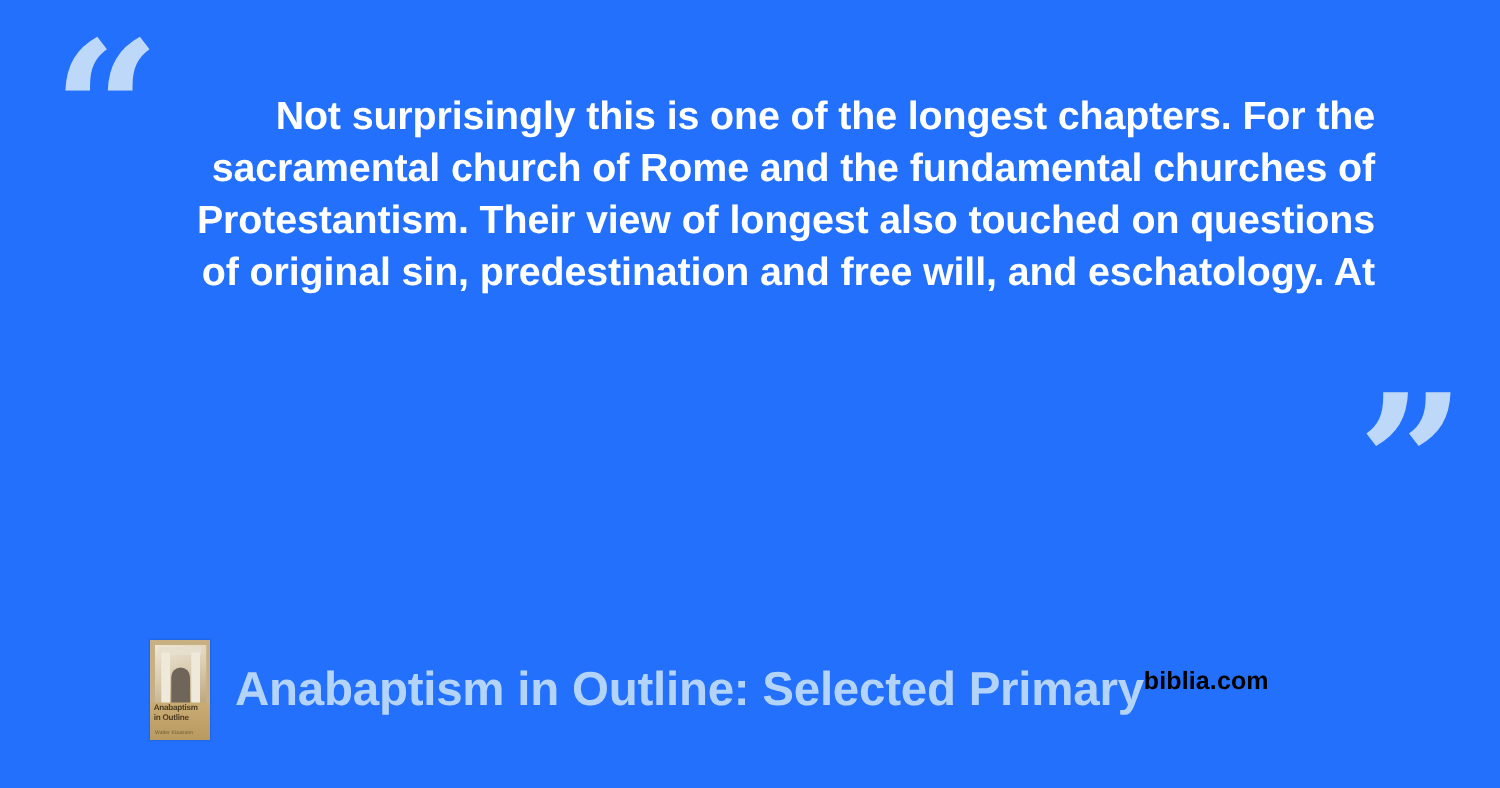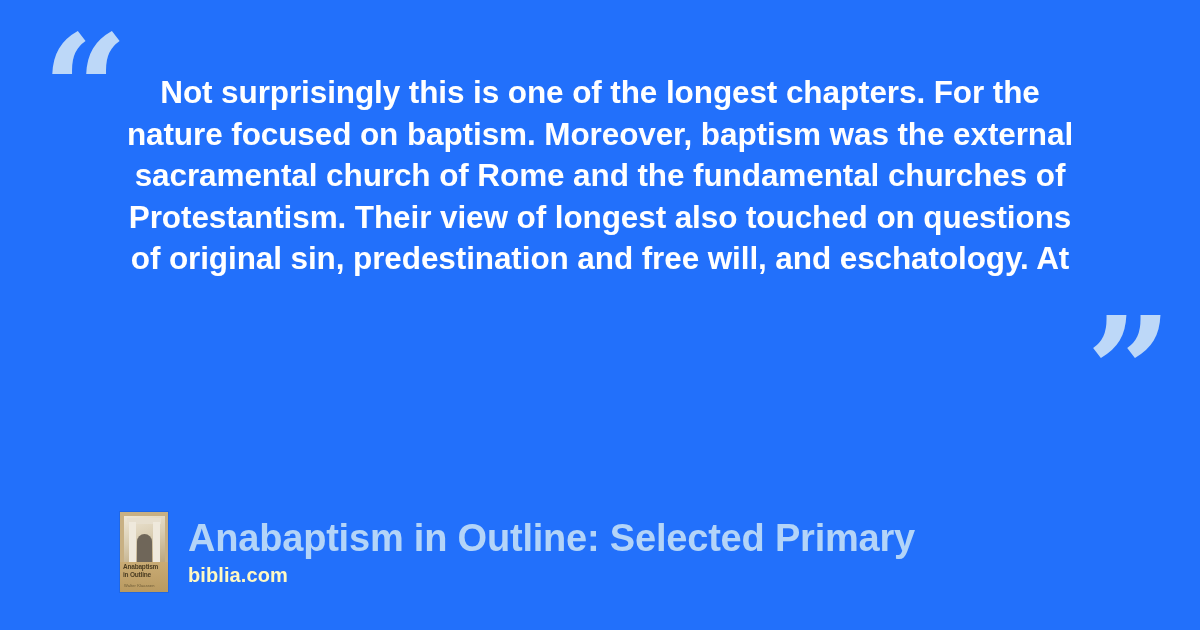--- a/index.html
+++ b/index.html
@@ -40,21 +40,21 @@
     top: 296px;
     font-size: 150px;
   }
 
   
   .quote-body {
     position: absolute;
     left: 100px;
     top: 72px;
     width: 1000px;
-    text-align: center;
+    text-align: right;
   }
   .quote-line {
     color: #ffffff;
     font-size: 31.5px;
     font-weight: 700;
     line-height: 41.5px;
     letter-spacing: -0.1px;
     white-space: nowrap;
   }
 
@@ -138,52 +138,51 @@
     bottom: 4px;
     color: #6b5a36;
     font-size: 4px;
     line-height: 5px;
     letter-spacing: 0.1px;
   }
 
   .footer-text {
     margin-left: 20px;
     display: flex;
-    flex-direction: column;
+    flex-direction: row;
     justify-content: center;
   }
   .book-title {
     color: #b3d4f8;
     font-size: 38px;
     font-weight: 700;
     line-height: 44px;
     letter-spacing: -0.2px;
     white-space: nowrap;
   }
   .site-name {
-    color: #fef9c3;
+    color: #000000;
     font-size: 20px;
     font-weight: 700;
     line-height: 26px;
     margin-top: 2px;
     letter-spacing: 0.1px;
   }
 </style>
 </head>
 <body>
 
 <div class="card">
 
   <span class="quote-mark open">“</span>
 
   <span class="quote-mark close">”</span>
 
   <div class="quote-body">
     <div class="quote-line">Not surprisingly this is one of the longest chapters. For the</div>
-    <div class="quote-line">nature focused on baptism. Moreover, baptism was the external</div>
     <div class="quote-line">sacramental church of Rome and the fundamental churches of</div>
     <div class="quote-line">Protestantism. Their view of longest also touched on questions</div>
     <div class="quote-line">of original sin, predestination and free will, and eschatology. At</div>
   </div>
 
   <div class="footer">
 
     <div class="cover">
       <div class="cover-art">
         <div class="cover-sky"></div>

